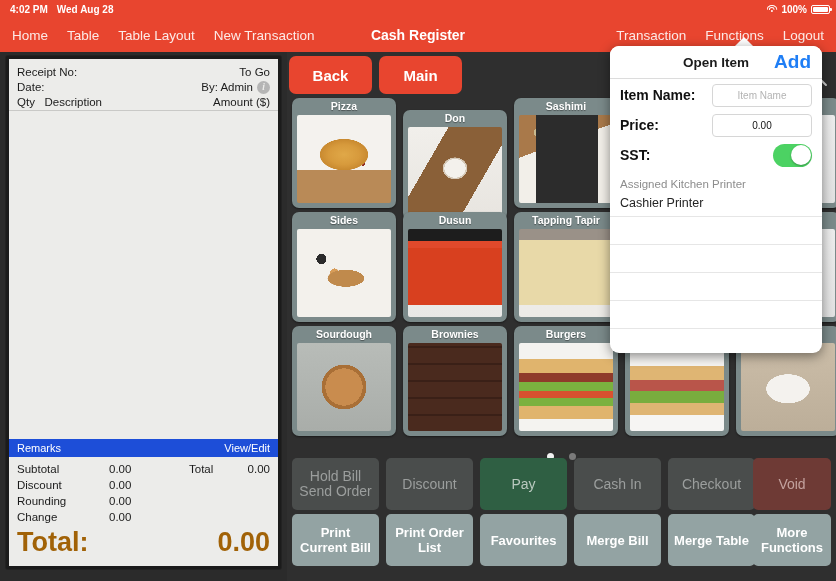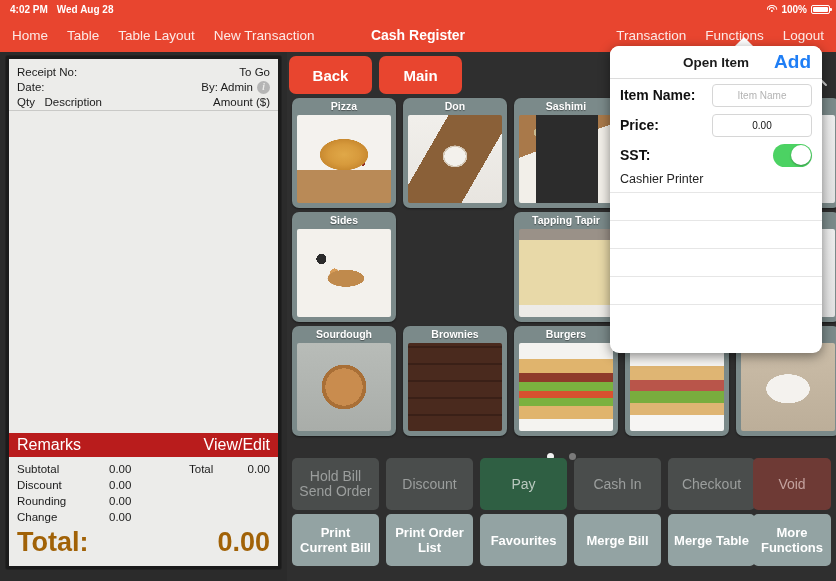--- a/index.html
+++ b/index.html
@@ -70,21 +70,21 @@
   .rc-row .val { display:flex; align-items:center; gap:4px;}
   .info-ic {
     width: 13px; height: 13px; border-radius: 50%; background: #b5b5b5;
     color: #ececea; font-size: 9.5px; font-weight: bold; font-style: italic;
     display: inline-flex; align-items: center; justify-content: center;
     font-family: "Liberation Serif", serif;
   }
   .rc-cols { display:flex; justify-content: space-between; margin-top: 1px; }
   .rcpt-body { flex: 1; background: #ececea; border-top: 1px solid #c9c9c7; }
   .remarks-bar {
-    background: #b91c1c; color: #fff; font-size: 16px;
+    background: #1d4ed8; color: #fff; font-size: 11px;
     padding: 3px 8px; display: flex; justify-content: space-between; align-items:center;
   }
   .totals { padding: 4px 8px 0 8px; font-size: 11.5px; color: #1b1b1b; }
   .tot-line { display: flex; line-height: 16px; }
   .tot-line .t1 { width: 92px; }
   .tot-line .t2 { width: 80px; }
   .tot-line .t3 { width: 48px; }
   .tot-line .t4 { flex:1; text-align: right; }
   .grand {
     margin-top: auto; padding: 2px 8px 8px 8px;
@@ -294,39 +294,43 @@
         <span class="ring"></span>
           <span class="hand"></span>
       </div>
     </div>
 
     <div class="grid" id="tile-grid">
         <div class="tile" style="left: 5px; top: 0px;">
           <div class="cap">Pizza</div>
           <div class="ph" style="background:radial-gradient(ellipse 34px 22px at 50% 45%, #e0a848 0%, #d79a3c 45%, #c98a30 70%, rgba(0,0,0,0) 72%),radial-gradient(circle 5px at 36% 36%, #8e2b24 0 60%, rgba(0,0,0,0) 61%),radial-gradient(circle 5px at 62% 33%, #8e2b24 0 60%, rgba(0,0,0,0) 61%),radial-gradient(circle 5px at 48% 55%, #8e2b24 0 60%, rgba(0,0,0,0) 61%),radial-gradient(circle 4px at 70% 55%, #8e2b24 0 60%, rgba(0,0,0,0) 61%),linear-gradient(#f4f2ee 0 62%, #b98a57 62% 100%),repeating-linear-gradient(0deg,#c08e5a 0 6px,#b1815030 6px 12px)"></div>
         </div>
-        <div class="tile" style="left: 116px; top: 0px;">
+        <div class="tile" style="left: 116px; top: 12px;">
           <div class="cap">Don</div>
           <div class="ph" style="background:radial-gradient(ellipse 17px 15px at 50% 47%, #f3f1ec 0 62%, #d5c9b8 63% 72%, rgba(0,0,0,0) 73%),radial-gradient(circle 4px at 54% 52%, #e8734f 0 70%, rgba(0,0,0,0) 71%),radial-gradient(circle 3px at 46% 44%, #8fae6a 0 70%, rgba(0,0,0,0) 71%),linear-gradient(120deg, rgba(0,0,0,0) 0 28%, #8a6038 28% 72%, rgba(0,0,0,0) 72%),linear-gradient(#f1efeb,#e8e5e0)"></div>
         </div>
         <div class="tile" style="left: 227px; top: 0px;">
           <div class="cap">Sashimi</div>
           <div class="ph" style="background:linear-gradient(90deg, rgba(0,0,0,0) 0 18%, #2c2c2c 18% 84%, rgba(0,0,0,0) 84%),linear-gradient(0deg, rgba(0,0,0,0) 0 28%, rgba(0,0,0,0) 28% 32%, rgba(0,0,0,0) 32%),radial-gradient(ellipse 16px 8px at 37% 50%, #ef8a63 0 80%, rgba(0,0,0,0) 81%),radial-gradient(ellipse 16px 8px at 66% 50%, #ef8a63 0 80%, rgba(0,0,0,0) 81%),radial-gradient(circle 6px at 20% 20%, #c9b98e 0 70%, rgba(0,0,0,0) 71%),linear-gradient(160deg,#a9794a 0 35%,#f2efe9 35%)"></div>
         </div>
         <div class="tile" style="left: 338px; top: 0px;">
           <div class="cap"></div>
           <div class="ph" style="background:linear-gradient(#ededed,#e2e2e2)"></div>
         </div>
         <div class="tile" style="left: 449px; top: 0px;">
           <div class="cap"></div>
           <div class="ph" style="background:linear-gradient(#ededed,#e2e2e2)"></div>
         </div>
         <div class="tile" style="left: 5px; top: 114px;">
           <div class="cap">Sides</div>
           <div class="ph" style="background:radial-gradient(ellipse 26px 12px at 52% 56%, #c08a4c 0 70%, rgba(0,0,0,0) 71%),radial-gradient(circle 6px at 40% 50%, #d79c58 0 75%, rgba(0,0,0,0) 76%),radial-gradient(circle 6px at 56% 56%, #cf9350 0 75%, rgba(0,0,0,0) 76%),radial-gradient(circle 7px at 26% 34%, #2b2b2b 0 72%, #f3f1ec 72% 100%),linear-gradient(150deg,#8a6038 0 0%,#f0eeea 0%)"></div>
+        </div>
+        <div class="tile" style="left: 116px; top: 114px;">
+          <div class="cap">Dusun</div>
+          <div class="ph" style="background:linear-gradient(#1d1d1d 0 14%, #e0492b 14% 22%, #d8401f 22% 86%, rgba(0,0,0,0) 86%),linear-gradient(#f3f2f0,#e9e8e6)"></div>
         </div>
         <div class="tile" style="left: 227px; top: 114px;">
           <div class="cap">Tapping Tapir</div>
           <div class="ph" style="background:linear-gradient(#9a9188 0 12%, #e8d9a8 12% 86%, rgba(0,0,0,0) 86%),linear-gradient(#f5f4f1,#eceae6)"></div>
         </div>
         <div class="tile" style="left: 338px; top: 114px;">
           <div class="cap"></div>
           <div class="ph" style="background:linear-gradient(#ededed,#e2e2e2)"></div>
         </div>
         <div class="tile" style="left: 449px; top: 114px;">
@@ -417,20 +421,21 @@
     <div class="pop-row">
       <span class="pop-lbl">Price:</span>
       <span class="pop-field">0.00</span>
     </div>
     <div class="pop-row">
       <span class="pop-lbl">SST:</span>
       <span class="toggle">
           <span class="knob"></span>
         </span>
     </div>
+    <div class="pop-section">Assigned Kitchen Printer</div>
     <div class="pop-item">Cashier Printer</div>
     <div id="printer-empty-rows">
         <div class="pop-empty"></div>
         <div class="pop-empty"></div>
         <div class="pop-empty"></div>
         <div class="pop-empty"></div>
       </div>
   </div>
 
 </div>

